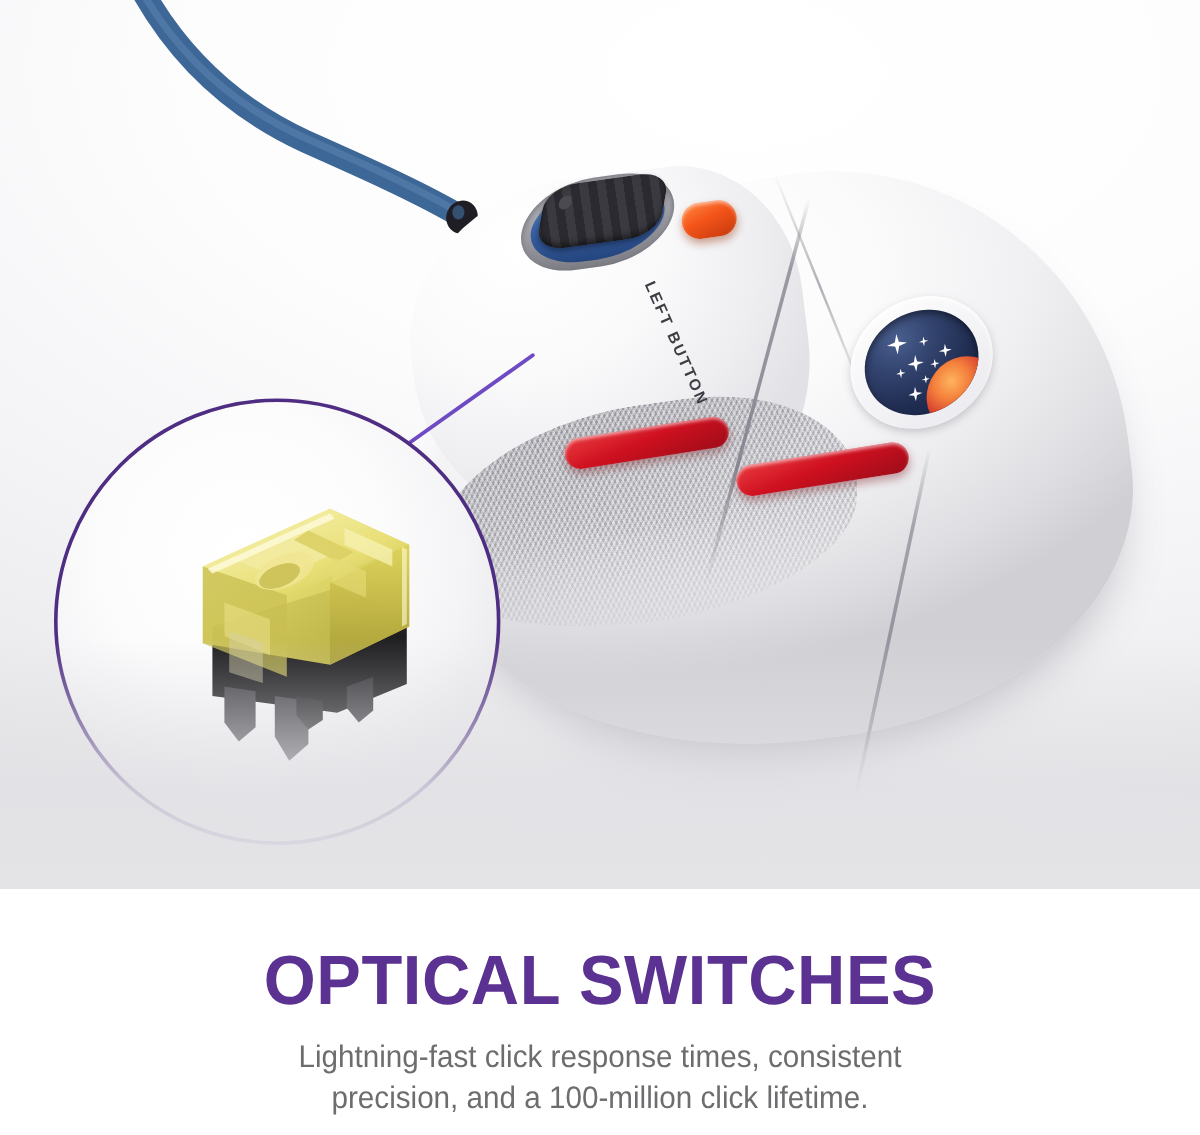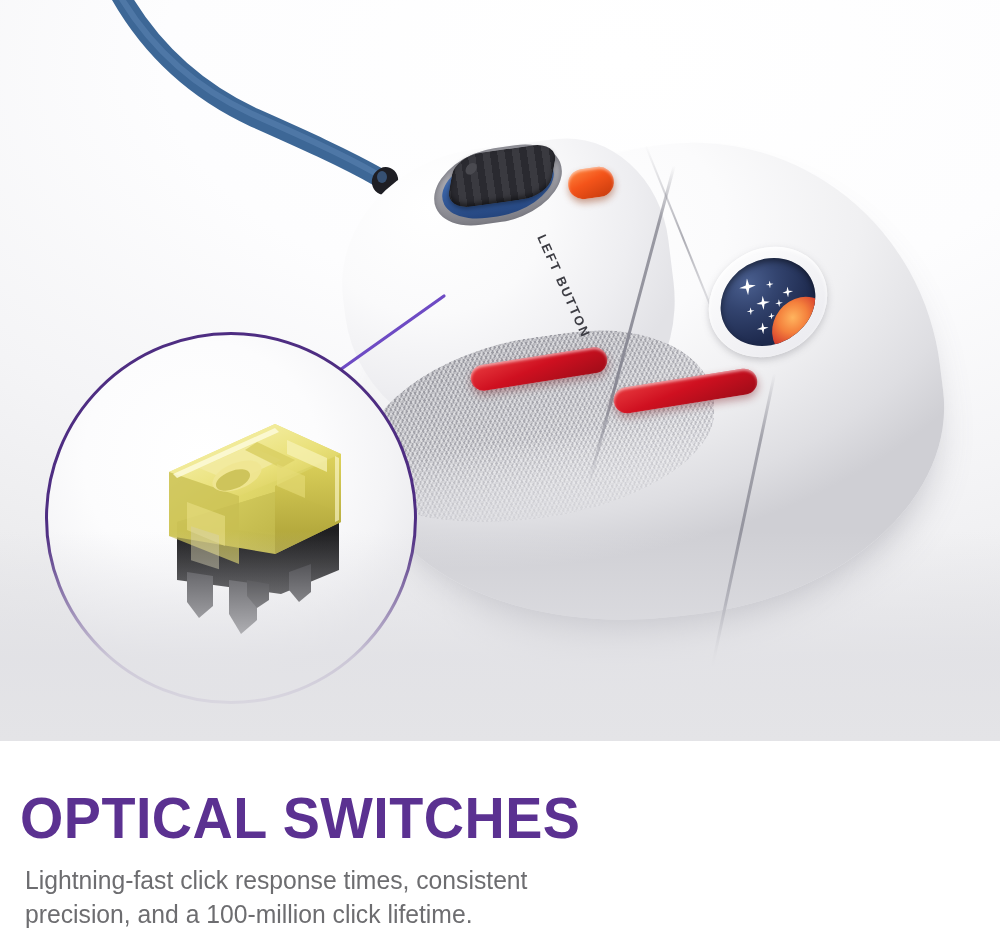--- a/index.html
+++ b/index.html
@@ -166,21 +166,21 @@
   .inset-ring{
     position:absolute; inset:0; border-radius:50%;
     border:3px solid #4e2d82;
     background:radial-gradient(62% 62% at 42% 34%, #ffffff 0%, #fcfcfd 52%, #f4f4f6 82%, #ececef 100%);
   }
   .switch-wrap{ position:absolute; left:84px; top:62px; width:230px; height:250px; }
 
   
   #textpanel{
     position:absolute; left:0; top:741px; width:1000px; height:205px;
-    background:#ffffff; text-align:left;
+    background:#ffffff; text-align:center;
   }
   #headline{
     margin-top:48px;
     font-size:58px; font-weight:700; letter-spacing:.5px;
     color:#5b3191; line-height:1;
     font-family:"Liberation Sans", sans-serif;
     transform:scaleX(.96); transform-origin:center;
   }
   #sub{
     margin-top:17px;

